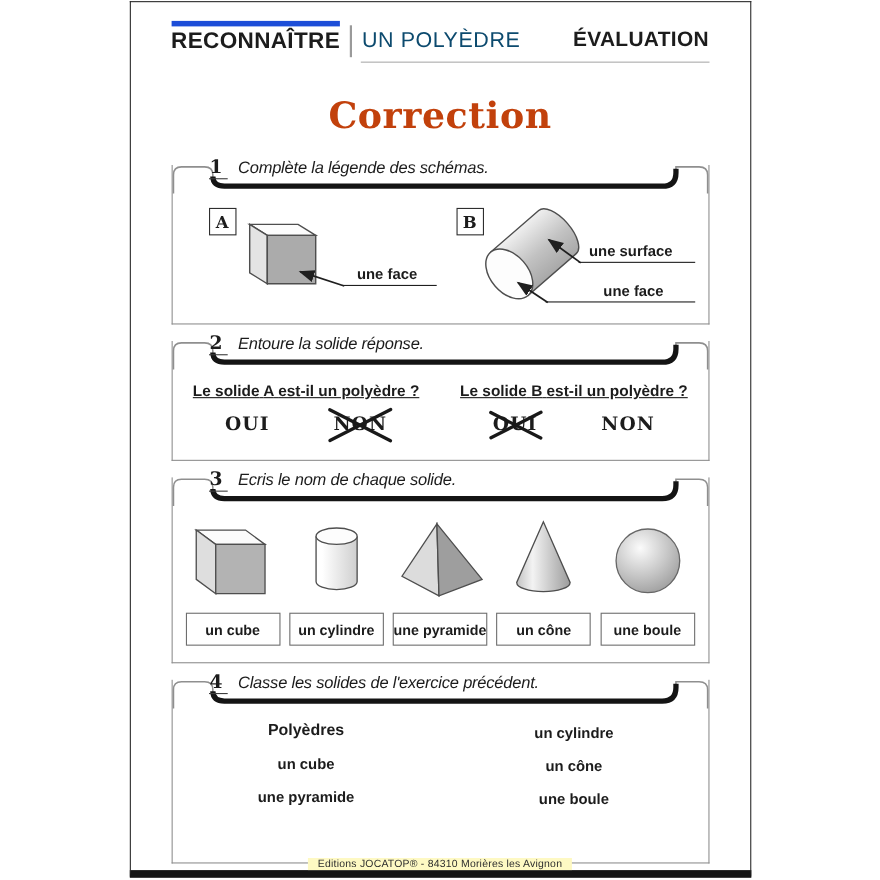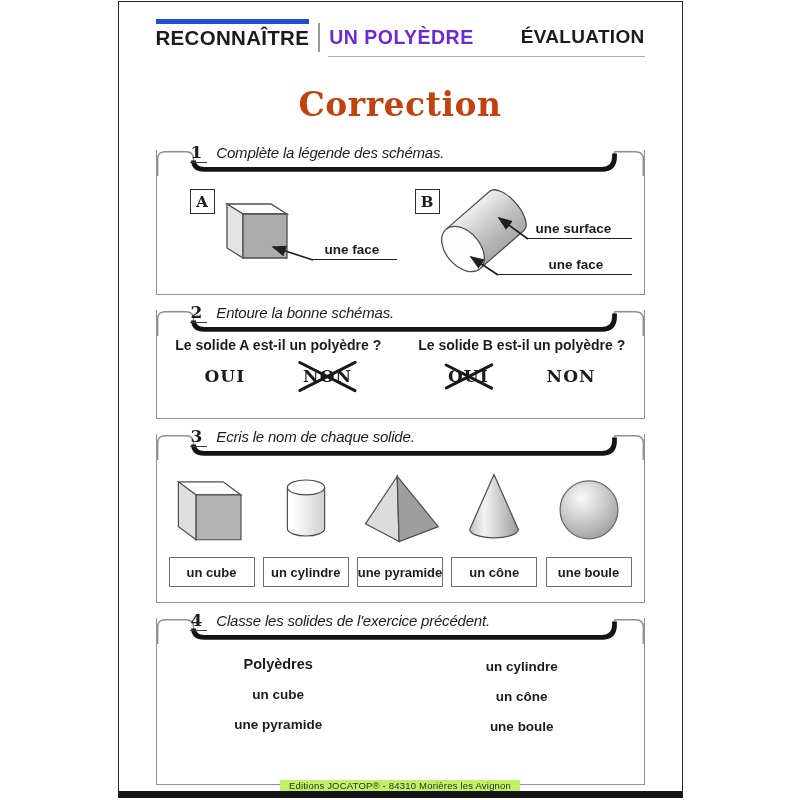--- a/index.html
+++ b/index.html
@@ -12,21 +12,21 @@
   .page {
     width:565px; height:797px; margin:0 auto; background:#fff;
     border:1.6px solid #2b2b2b; border-bottom:7px solid #151515;
     padding:0 37px; position:relative;
   }
   
   .hdr { margin-top:17px; height:36px; display:flex; align-items:flex-start; position:relative; }
   .hdr-method { display:inline-block; border-top:5px solid #1d4ed8; padding-top:2px;
     font-size:20.5px; font-weight:bold; letter-spacing:.3px; }
   .hdr-sep { width:2px; height:29px; background:#9a9a9a; margin:4px 9px 0 9px; }
-  .hdr-topic { font-size:19.5px; color:#6d28d9; padding-top:7px; letter-spacing:.5px;font-weight:bold; }
+  .hdr-topic { font-size:19.5px; color:#0c4a6e; padding-top:7px; letter-spacing:.5px; }
   .hdr-badge { margin-left:auto; font-size:19px; font-weight:bold; padding-top:7px; letter-spacing:.3px; }
   .hdr-underline { position:absolute; left:172px; right:0; bottom:-2px; border-bottom:1.3px solid #ababab; }
   
   .main-title { text-align:center; font-family:"DejaVu Serif", serif; font-weight:bold;
     font-size:33px; margin:30px 0 26px 0; letter-spacing:.5px; color:#c2410c; }
   
   .sec { position:relative; border:1.4px solid #909090; border-top:none; margin-bottom:15px; background:#fff; }
   .bracket { display:block; width:100%; height:26px; overflow:visible; }
   .bracket .thin { fill:none; stroke:#8f8f8f; stroke-width:1.4; }
   .bracket .thick { fill:none; stroke:#141414; stroke-width:4.8; }
@@ -40,41 +40,41 @@
     display:flex; align-items:center; justify-content:center;
     font-family:"DejaVu Serif", serif; font-weight:bold; font-size:15px; }
   .fig { position:absolute; overflow:visible; }
   .ann { position:absolute; font-weight:bold; font-size:13.5px; white-space:nowrap; }
   .ann-line { position:absolute; height:0; border-bottom:1.7px solid #1f1f1f; }
   .arrows { position:absolute; left:0; top:0; pointer-events:none; }
   .arrows line { stroke:#1f1f1f; stroke-width:1.6; }
   
   .sec2-body { height:82px; display:flex; }
   .q-col { flex:1; text-align:center; }
-  .q-text { font-size:14px; font-weight:bold; margin-top:1px; }
+  .q-text { font-size:14px; font-weight:bold; margin-top:11px;text-decoration:underline; }
   .q-text b { font-weight:bold; }
   .opt-row { display:flex; justify-content:center; gap:58px; margin-top:13px;
     font-family:"DejaVu Serif", serif; font-weight:bold; font-size:17px; letter-spacing:1px; }
   .opt { position:relative; display:inline-block; }
   .xline { position:absolute; left:-16%; top:46%; width:132%; height:2.6px; background:#191919; border-radius:2px; }
   .x1 { transform:rotate(27deg); }
   .x2 { transform:rotate(-27deg); }
   
   .shapes-row { display:flex; justify-content:space-between; align-items:flex-end; padding:10px 12px 0 12px; }
   .shape-cell { width:86px; display:flex; justify-content:center; }
   .answers-row { display:flex; justify-content:space-between; padding:11px 12px 15px 12px; }
   .ans-box { width:86px; height:30px; border:1.4px solid #6e6e6e; display:flex; align-items:center;
     justify-content:center; font-weight:bold; font-size:13px; white-space:nowrap; }
   
   .sec4-body { height:140px; display:flex; }
   .cls-col { flex:1; text-align:center; }
   .cls-head { font-size:14.5px; font-weight:bold; margin-top:12px; }
   .cls-item { font-size:13.5px; font-weight:bold; margin-top:15px; }
   .footer-label { position:absolute; left:50%; bottom:-7px; transform:translateX(-50%);
-    background:#bef264; padding:0 9px; font-size:9.5px; color:#2e2e2e; white-space:nowrap; letter-spacing:.2px; }
+    background:#fef9c3; padding:0 9px; font-size:9.5px; color:#2e2e2e; white-space:nowrap; letter-spacing:.2px; }
   svg .edge { stroke:#4e4e4e; stroke-width:1.3; }
   .defs-holder { position:absolute; width:0; height:0; overflow:hidden; }
 </style>
 </head>
 <body>
 
 <svg class="defs-holder" aria-hidden="true">
   <defs>
     <marker id="ah" markerWidth="10" markerHeight="8" refX="8" refY="4" orient="auto">
       <path d="M0,0.5 L9,4 L0,7.5 z" fill="#1f1f1f"></path>
@@ -159,21 +159,21 @@
   </section>
 
   <section class="sec">
     <svg class="bracket" viewBox="0 0 487 26" preserveAspectRatio="none">
       <path class="thin" d="M 0.7 26 L 0.7 9 Q 0.7 1.7 8 1.7 L 29 1.7 Q 36.5 1.7 36.5 9 L 36.5 12.5"></path>
       <path class="thin" d="M 457.5 4 L 457.5 1.7 L 478.5 1.7 Q 486.3 1.7 486.3 9 L 486.3 26"></path>
       <path class="thick" d="M 36.5 10.5 Q 36.5 19.3 47 19.3 L 445 19.3 Q 457.5 19.3 457.5 7 L 457.5 3.5"></path>
     </svg>
     <div class="sec-head">
       <span class="sec-num">2</span>
-      <span class="sec-title">Entoure la bonne schémas.</span>
+      <span class="sec-title">Entoure la solide réponse.</span>
     </div>
     <div class="sec2-body">
       <div class="q-col">
         <div class="q-text">
           <span>Le solide</span>
           <b>A</b>
           <span>est-il un polyèdre ?</span>
         </div>
         <div class="opt-row">
           <span class="opt">OUI</span>

